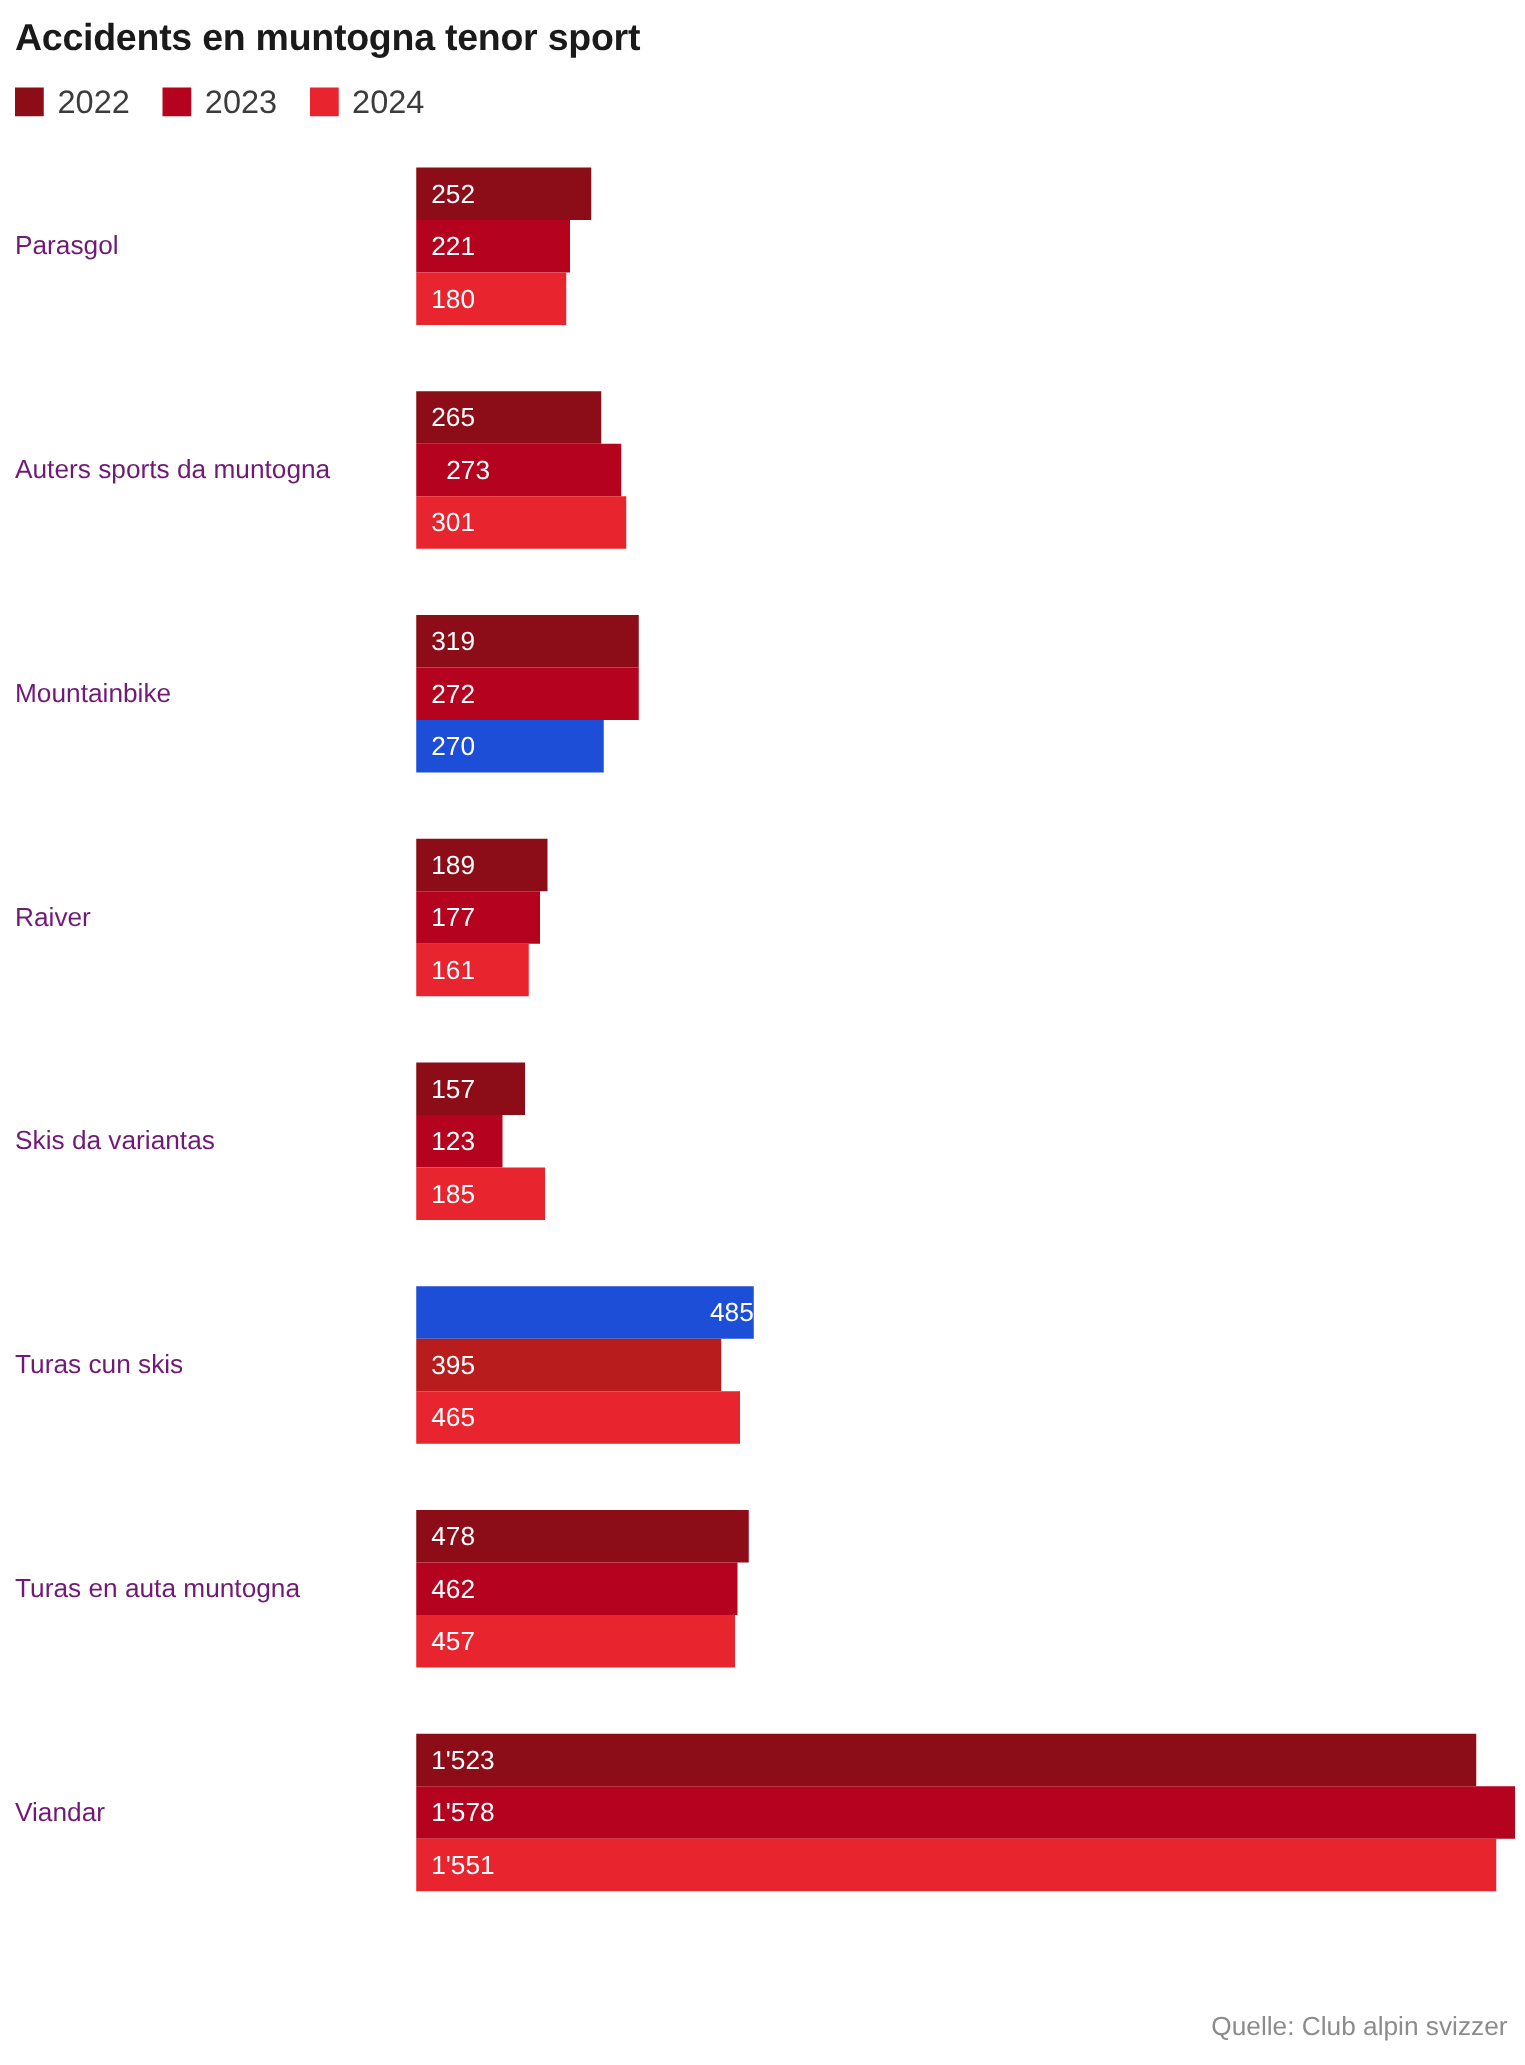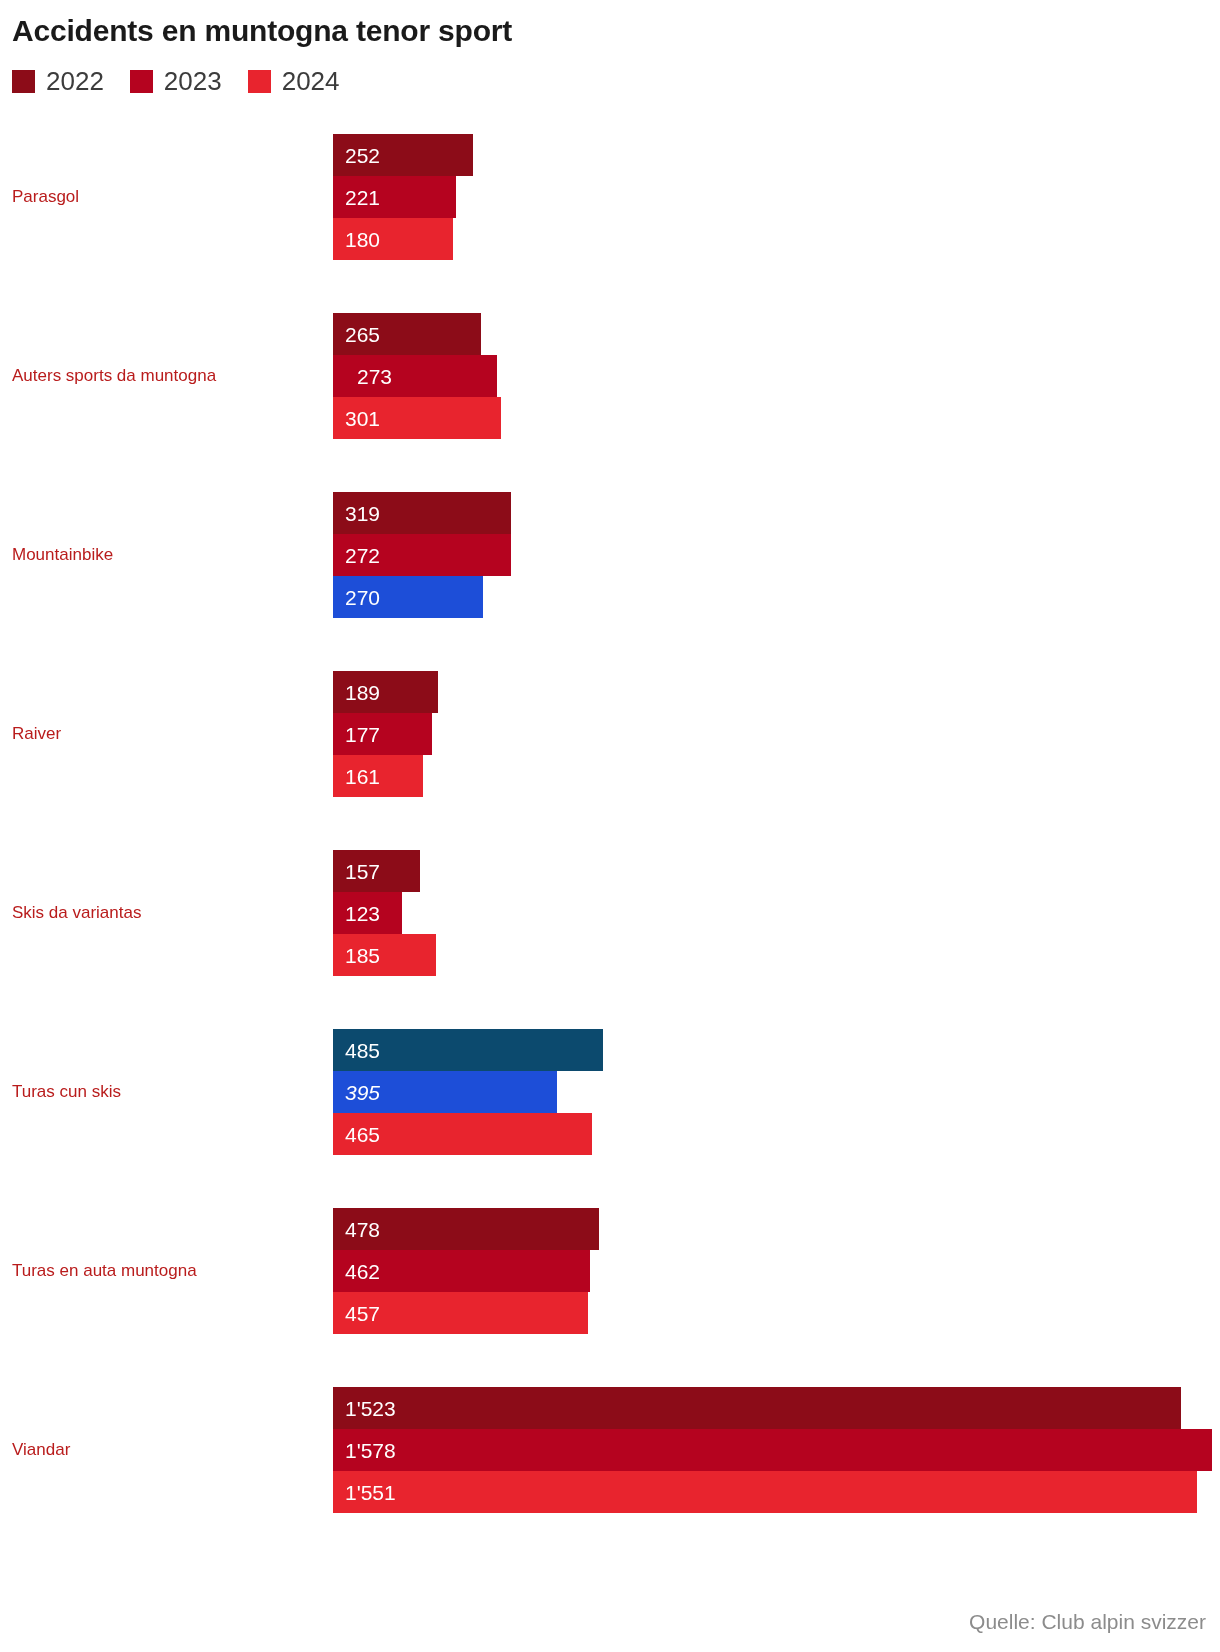--- a/index.html
+++ b/index.html
@@ -66,22 +66,22 @@
   }
   .group {
     position: relative;
     width: 100%;
   }
   .cat-label {
     position: absolute;
     left: 12px;
     top: 50%;
     transform: translateY(-50%);
-    font-size: 17px;
-    color: #b91c1c;
+    font-size: 21px;
+    color: #701a75;
     white-space: nowrap;
     line-height: 1.1;
     text-align: center;
   }
   .bars {
     position: absolute;
     left: 333px;
     top: 0;
     right: 0;
     height: 100%;
@@ -236,26 +236,26 @@
             <div class="bar" style="background: rgb(232, 36, 46); width: 103px;">
               <span class="bar-value">185</span>
             </div>
           </div>
         </div>
       </div>
       <div class="group" style="height: 179px;">
         <div class="cat-label" style="top: 63px;">Turas cun skis</div>
         <div class="bars">
           <div class="bar-row">
-            <div class="bar" style="background: #0c4a6e; width: 270px;">
+            <div class="bar" style="background: #1d4ed8; width: 270px; justify-content: flex-end;">
               <span class="bar-value">485</span>
             </div>
           </div>
           <div class="bar-row">
-            <div class="bar" style="background: #1d4ed8; width: 224px; font-style: italic;">
+            <div class="bar" style="background: #b91c1c; width: 244px;">
               <span class="bar-value">395</span>
             </div>
           </div>
           <div class="bar-row">
             <div class="bar" style="background: rgb(232, 36, 46); width: 259px; align-items: center;">
               <span class="bar-value">465</span>
             </div>
           </div>
         </div>
       </div>

